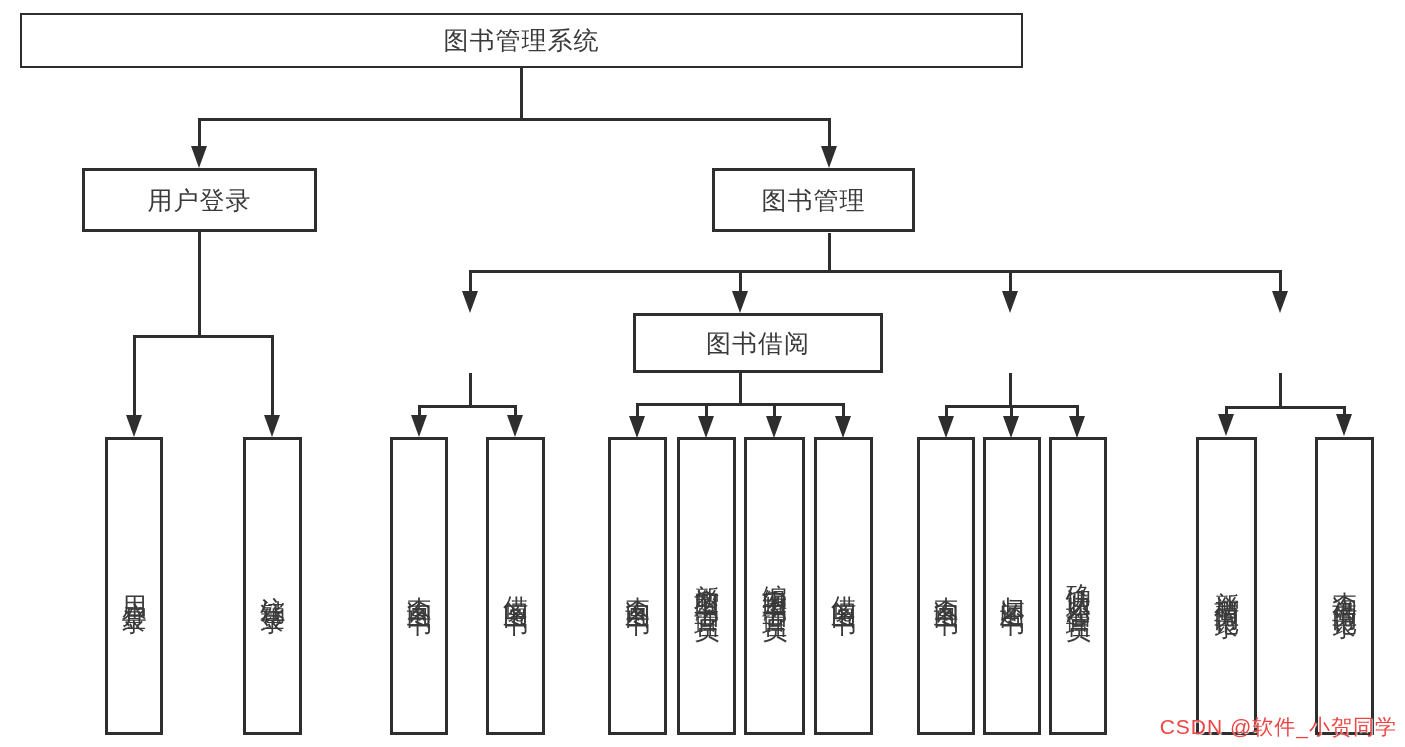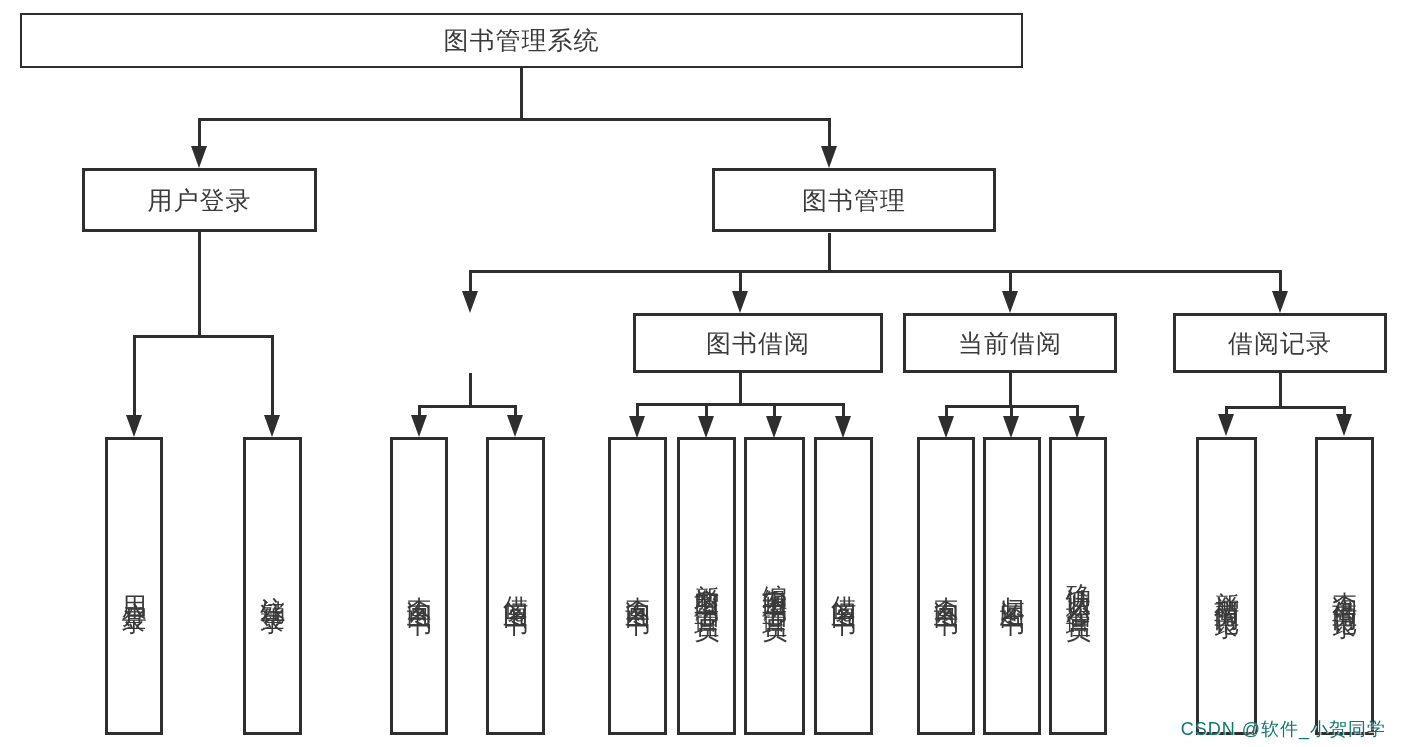--- a/index.html
+++ b/index.html
@@ -35,23 +35,23 @@
   }
   .box.root{border-width:2px;}
   .box.v span{
     writing-mode:vertical-rl;
     letter-spacing:5px;
     line-height:1.1;
     white-space:nowrap;
   }
   .watermark{
     position:absolute;
-    right:19px;bottom:6px;
-    font-size:18px;
-    color:#0f766e;
+    right:8px;bottom:6px;
+    font-size:21px;
+    color:#ef4444;
     text-shadow:1px 1px 1px rgba(255,255,255,.9);
     letter-spacing:1px;
   }
 </style>
 </head>
 <body>
 
 <div id="stage">
 
   <div class="vline" style="left:520px;top:68px;height:50px"></div>
@@ -113,32 +113,26 @@
   <div class="ah" style="left:1218px;top:414px"></div>
   <div class="ah" style="left:1336px;top:414px"></div>
 
   <div class="box root" style="left:20px;top:13px;width:1003px;height:55px">
     <span>图书管理系统</span>
   </div>
 
   <div class="box" style="left:82px;top:168px;width:235px;height:64px">
     <span>用户登录</span>
   </div>
-  <div class="box" style="left:712px;top:168px;width:284px;height:64px">
+  <div class="box" style="left:712px;top:168px;width:203px;height:64px">
     <span>图书管理</span>
   </div>
 
   <div class="box" style="left:633px;top:313px;width:250px;height:60px">
     <span>图书借阅</span>
-  </div>
-  <div class="box" style="left:903px;top:313px;width:214px;height:60px">
-    <span>当前借阅</span>
-  </div>
-  <div class="box" style="left:1173px;top:313px;width:214px;height:60px">
-    <span>借阅记录</span>
   </div>
 
   <div class="box v" style="left:105px;top:437px;width:58px;height:298px">
     <span>用户登录</span>
   </div>
   <div class="box v" style="left:243px;top:437px;width:59px;height:298px">
     <span>注销登录</span>
   </div>
 
   <div class="box v" style="left:390px;top:437px;width:58px;height:298px">

